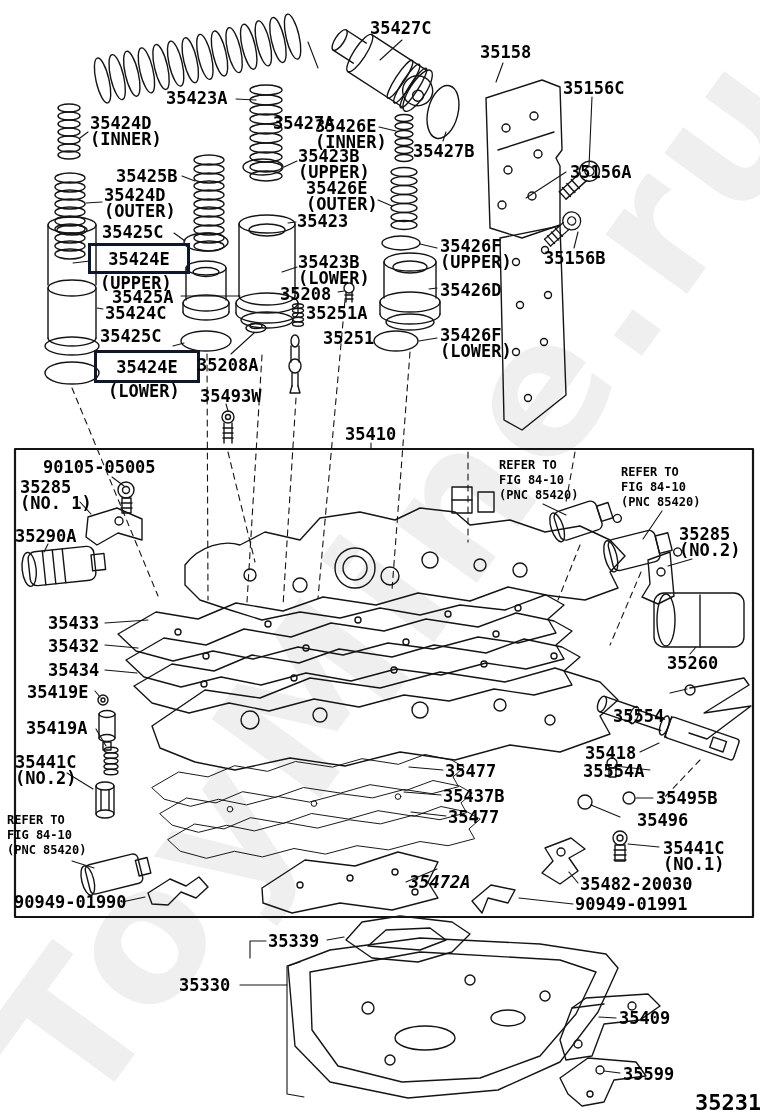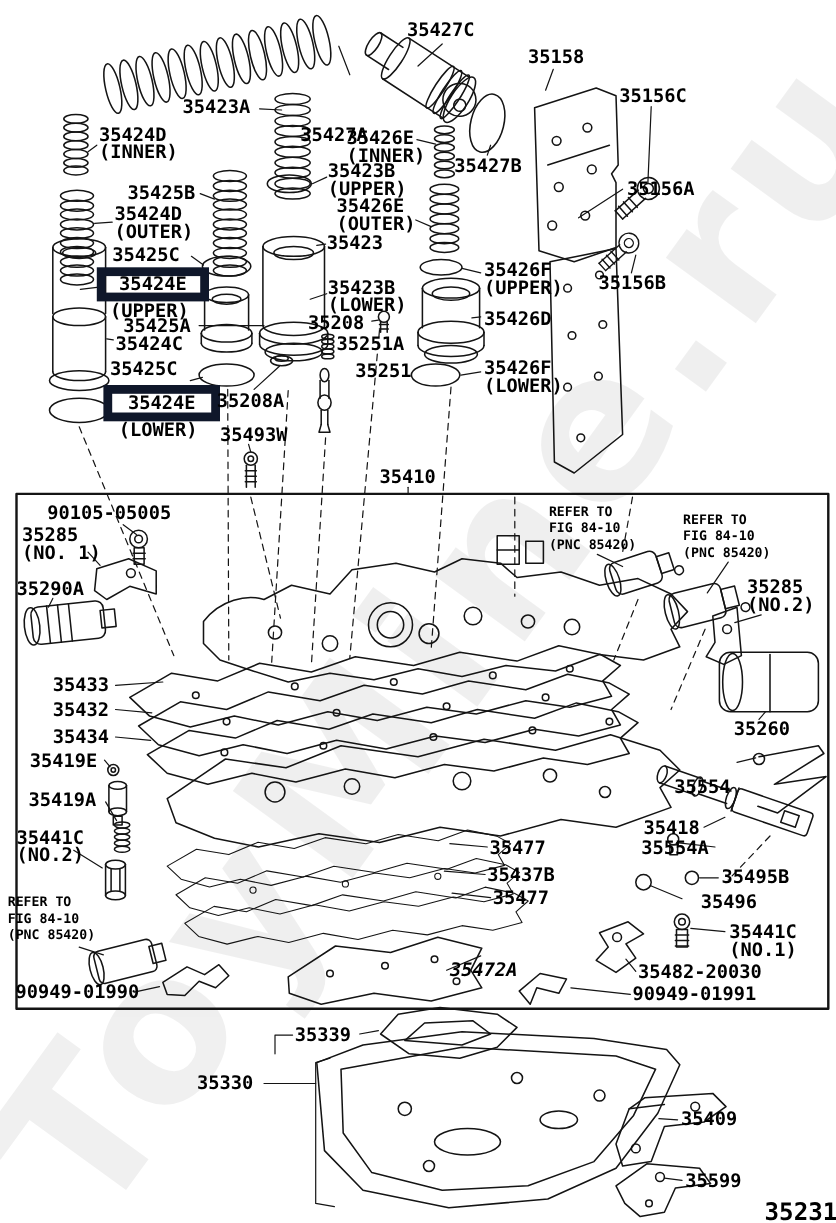--- a/index.html
+++ b/index.html
@@ -5,21 +5,21 @@
   html,body{margin:0;padding:0;background:#fff;}
   .stage{position:relative;width:760px;height:1112px;background:#ffffff;overflow:hidden;
          font-family:"DejaVu Sans Mono","Liberation Mono",monospace;}
   .wm{position:absolute;left:-270px;top:470px;width:1340px;height:210px;z-index:0;
       font-family:"DejaVu Sans",sans-serif;font-weight:bold;font-size:185px;letter-spacing:10px;
       color:#000;opacity:0.06;transform:rotate(-54deg);white-space:nowrap;text-align:center;}
   svg.art{position:absolute;left:0;top:0;z-index:1;}
   .lbl{position:absolute;z-index:3;color:#000;font-weight:bold;font-size:17px;line-height:16px;
        white-space:nowrap;}
   .sm{font-size:12px;line-height:15px;}
-  .hlbox{position:absolute;z-index:2;border:8px solid #0f172a;box-sizing:border-box;
+  .hlbox{position:absolute;z-index:2;border:3px solid #0f172a;box-sizing:border-box;
          display:flex;align-items:center;justify-content:center;background:transparent;}
   .hlbox .lblin{color:#000;font-weight:bold;font-size:17px;white-space:nowrap;}
   .fig{position:absolute;z-index:3;font-weight:bold;font-size:22px;color:#000;}
 </style>
 </head>
 <body>
 
 <div class="stage">
 
   <div class="wm">ToyMine.ru</div>

